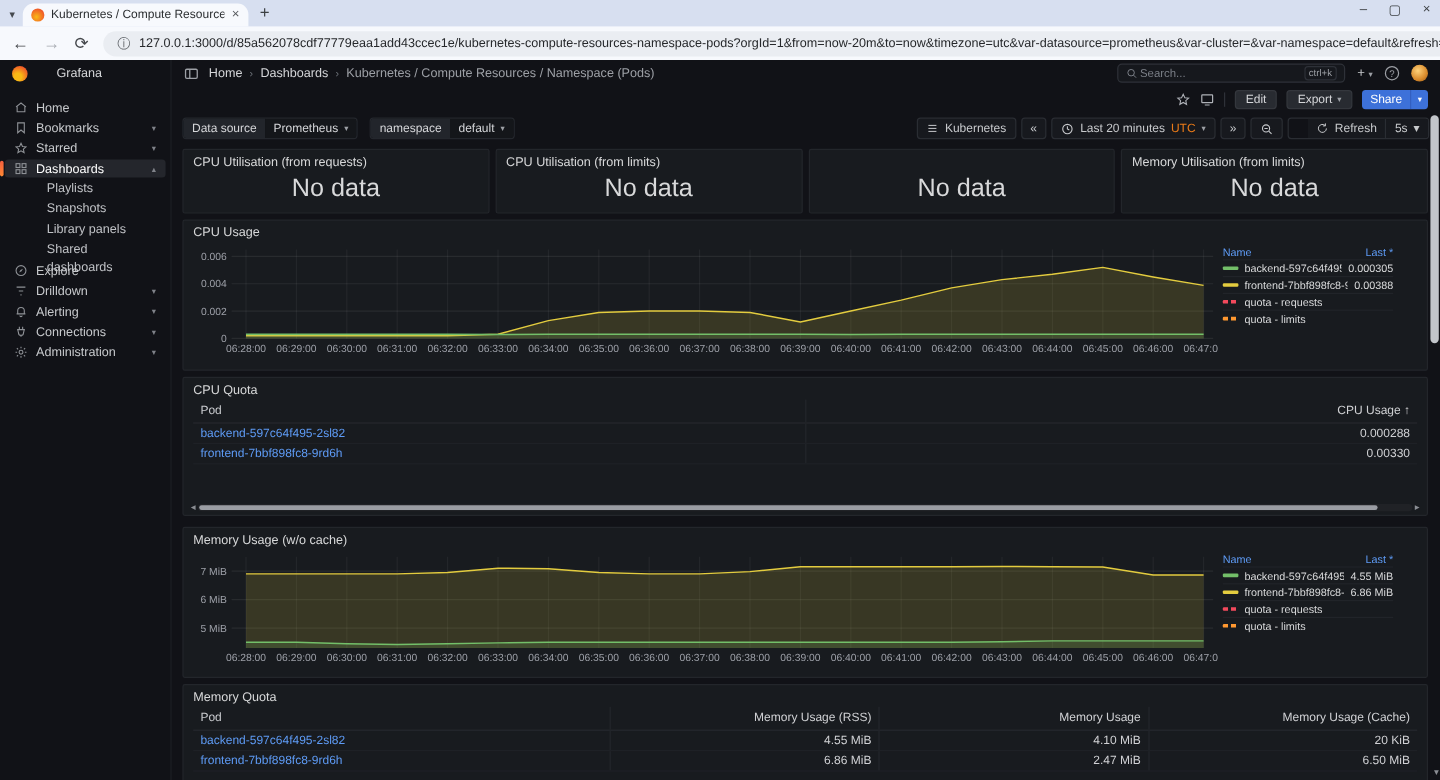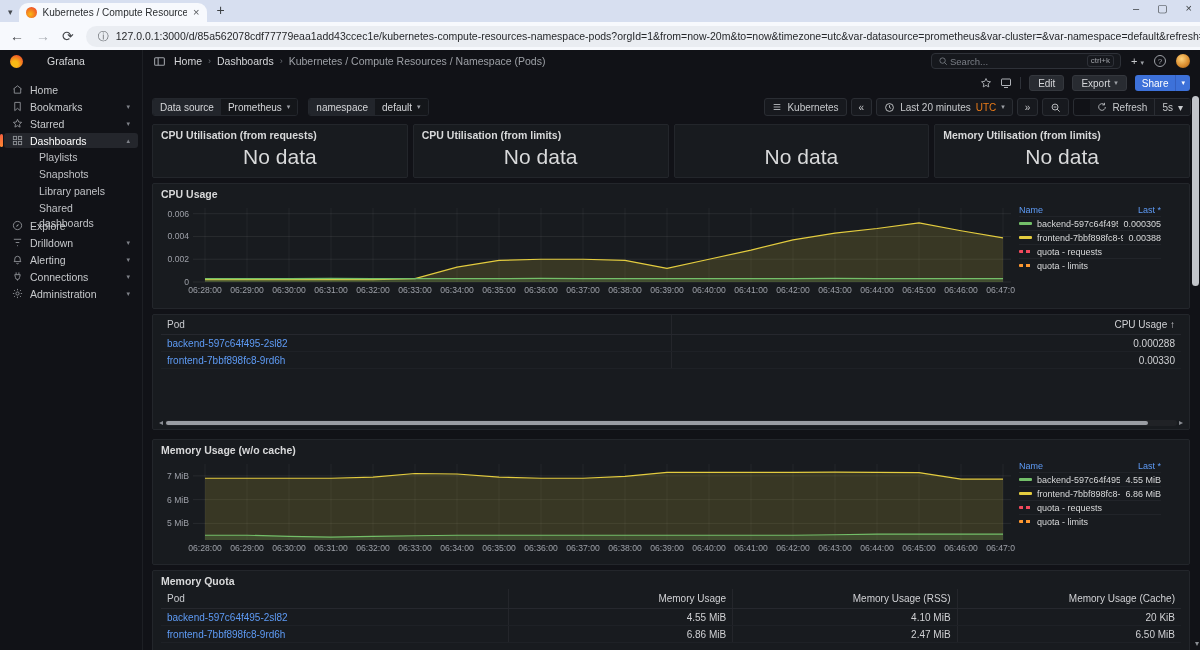--- a/index.html
+++ b/index.html
@@ -79,21 +79,21 @@
   .tool-btn { height:18px; display:inline-flex; align-items:center; gap:5px; padding:0 7px; font-size:10px;
      color:#c7c9cc; background:#17191e; border:1px solid #2a2d33; border-radius:3px; }
   .tool-btn .orange { color:#eb7b18; }
   .tool-btn .chev { font-size:7px; color:#9da0a6; }
   .tool-group { display:inline-flex; height:18px; border:1px solid #2a2d33; border-radius:3px; overflow:hidden;padding-left:16px; }
   .tool-group .seg { display:flex; align-items:center; gap:5px; padding:0 7px; font-size:10px; color:#c7c9cc; background:#17191e; }
   .tool-group .seg + .seg { border-left:1px solid #2a2d33; }
 
   .content { flex:1; padding:4px 10px 0 9px; overflow:hidden; }
   .panel { background:#181b1f; border:1px solid #23262b; border-radius:2px; }
-  .p-title { font-size:10.5px; font-weight:700; color:#d8d9da; padding:4px 8px 2px; }
+  .p-title { font-size:10.5px; font-weight:400; color:#d8d9da; padding:4px 8px 2px; }
   .stat-row { display:grid; grid-template-columns:repeat(4,1fr); gap:5px; height:54px; margin-bottom:5px; }
   .stat { position:relative; }
   .nodata { position:absolute; left:0; right:0; top:20px; text-align:center; font-size:21px; font-weight:500; color:#d8d9da; }
 
   .chart-panel { height:126px; margin-bottom:5px; }
   .chart-wrap { display:flex; padding:0 4px; }
   .legend { width:152px; padding:2px 6px 0 4px; font-size:9px; }
   .legend-header { display:flex; justify-content:space-between; color:#5e9bf5; font-weight:500; padding:1px 0; }
   .legend-row { display:flex; align-items:center; gap:5px; padding:1.5px 0; border-top:1px solid #212429; color:#d8d9da; }
   .legend-row .sw { width:13px; height:3px; border-radius:1px; flex-shrink:0; }
@@ -494,20 +494,21 @@
               <div class="legend-row">
                 <span class="sw" style="background: linear-gradient(90deg, rgb(255, 152, 48) 0px, rgb(255, 152, 48) 4px, transparent 4px, transparent 7px, rgb(255, 152, 48) 7px, rgb(255, 152, 48) 11px, transparent 11px, transparent 13px);"></span>
                 <span class="nm">quota - limits</span>
                 <span class="lv"></span>
               </div>
             </div>
         </div>
       </section>
 
       <section class="panel table-panel cpu">
+        <div class="p-title">CPU Quota</div>
         <div class="gtable" id="table-0">
             <div class="gt-head" style="grid-template-columns: 50% 50%;">
               <div class="gt-cell">Pod</div>
               <div class="gt-cell r colline">CPU Usage ↑</div>
             </div>
             <div class="gt-row" style="grid-template-columns: 50% 50%;">
               <div class="gt-cell"><a class="pod-link">backend-597c64f495-2sl82</a></div>
               <div class="gt-cell r colline">0.000288</div>
             </div>
             <div class="gt-row" style="grid-template-columns: 50% 50%;">
@@ -606,22 +607,22 @@
               </div>
             </div>
         </div>
       </section>
 
       <section class="panel table-panel mem">
         <div class="p-title">Memory Quota</div>
         <div class="gtable" id="table-1">
             <div class="gt-head" style="grid-template-columns: 34% 22% 22% 22%;">
               <div class="gt-cell">Pod</div>
+              <div class="gt-cell r colline">Memory Usage (RSS)</div>
               <div class="gt-cell r colline">Memory Usage</div>
-              <div class="gt-cell r colline">Memory Usage (RSS)</div>
               <div class="gt-cell r colline">Memory Usage (Cache)</div>
             </div>
             <div class="gt-row" style="grid-template-columns: 34% 22% 22% 22%;">
               <div class="gt-cell"><a class="pod-link">backend-597c64f495-2sl82</a></div>
               <div class="gt-cell r colline">4.55 MiB</div>
               <div class="gt-cell r colline">4.10 MiB</div>
               <div class="gt-cell r colline">20 KiB</div>
             </div>
             <div class="gt-row" style="grid-template-columns: 34% 22% 22% 22%;">
               <div class="gt-cell"><a class="pod-link">frontend-7bbf898fc8-9rd6h</a></div>

